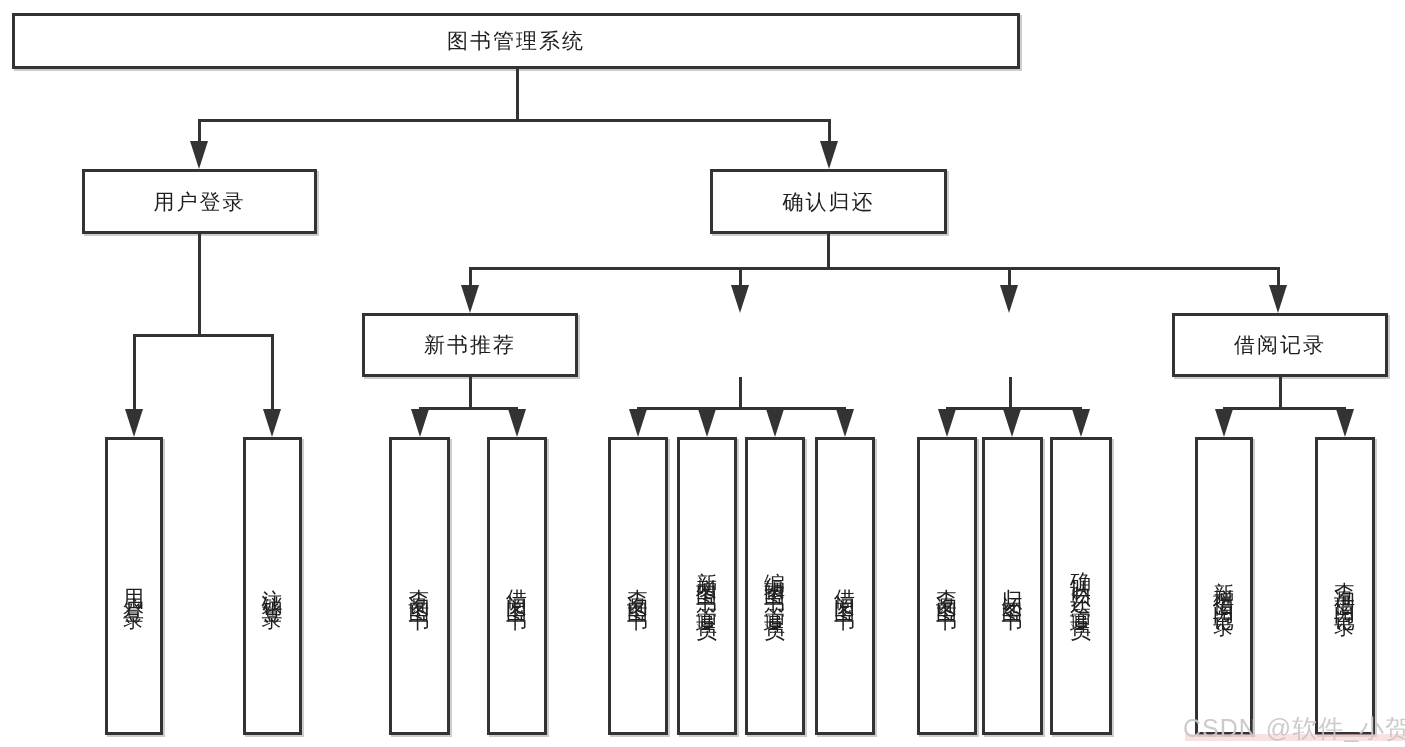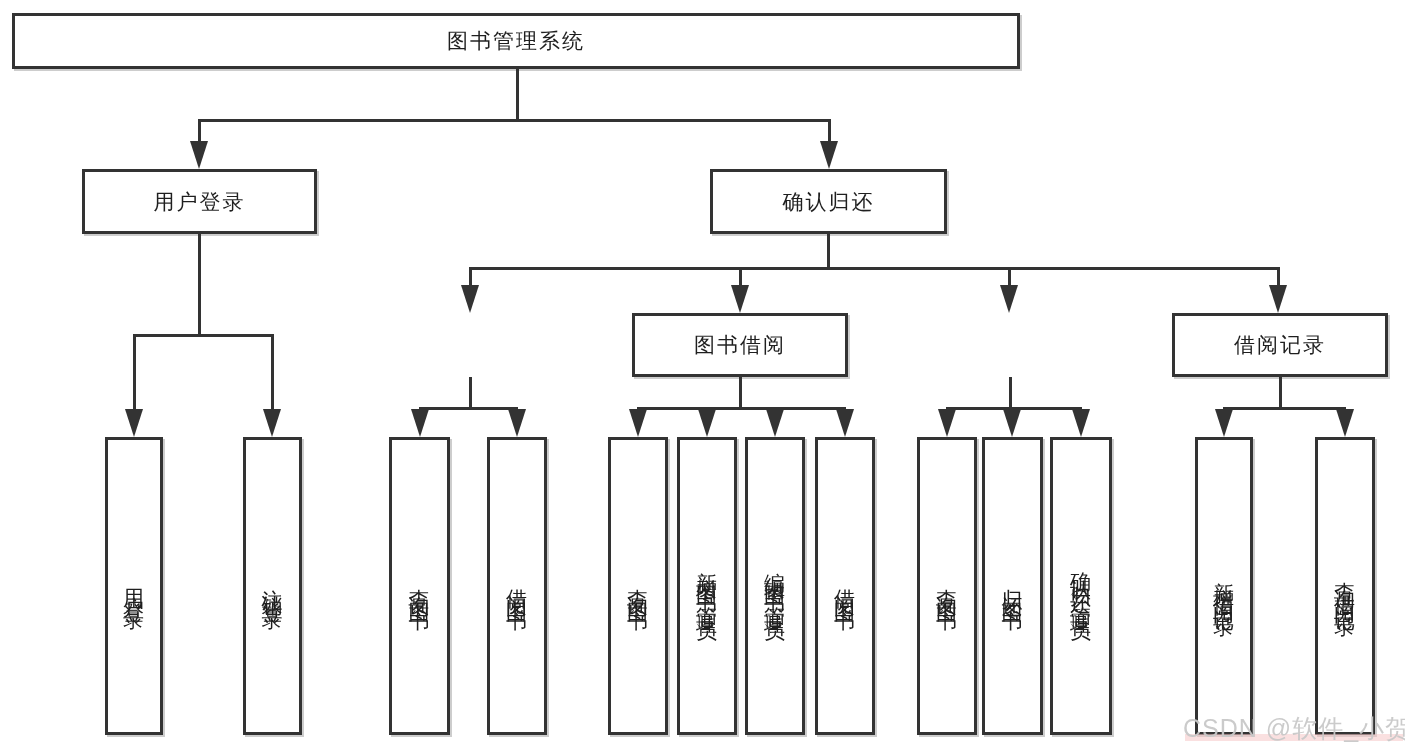--- a/index.html
+++ b/index.html
@@ -79,22 +79,22 @@
   <div class="hline" style="left:469px;top:267px;width:811px"></div>
   <div class="vline" style="left:469px;top:267px;height:24px"></div>
   <div class="vline" style="left:739px;top:267px;height:24px"></div>
   <div class="vline" style="left:1008px;top:267px;height:24px"></div>
   <div class="vline" style="left:1277px;top:267px;height:24px"></div>
   <div class="ah" style="left:461px;top:285px"></div>
   <div class="ah" style="left:731px;top:285px"></div>
   <div class="ah" style="left:1000px;top:285px"></div>
   <div class="ah" style="left:1269px;top:285px"></div>
 
-  <div class="node" style="left:632px;top:313px;width:216px;height:64px">
-    <span class="lbl">图书借阅</span>
+  <div class="node" style="left:362px;top:313px;width:216px;height:64px">
+    <span class="lbl">新书推荐</span>
   </div>
   <div class="node" style="left:1172px;top:313px;width:216px;height:64px">
     <span class="lbl">借阅记录</span>
   </div>
 
   <div class="vline" style="left:469px;top:377px;height:32px"></div>
   <div class="hline" style="left:419px;top:407px;width:99px"></div>
   <div class="ah" style="left:411px;top:409px"></div>
   <div class="ah" style="left:508px;top:409px"></div>
 

